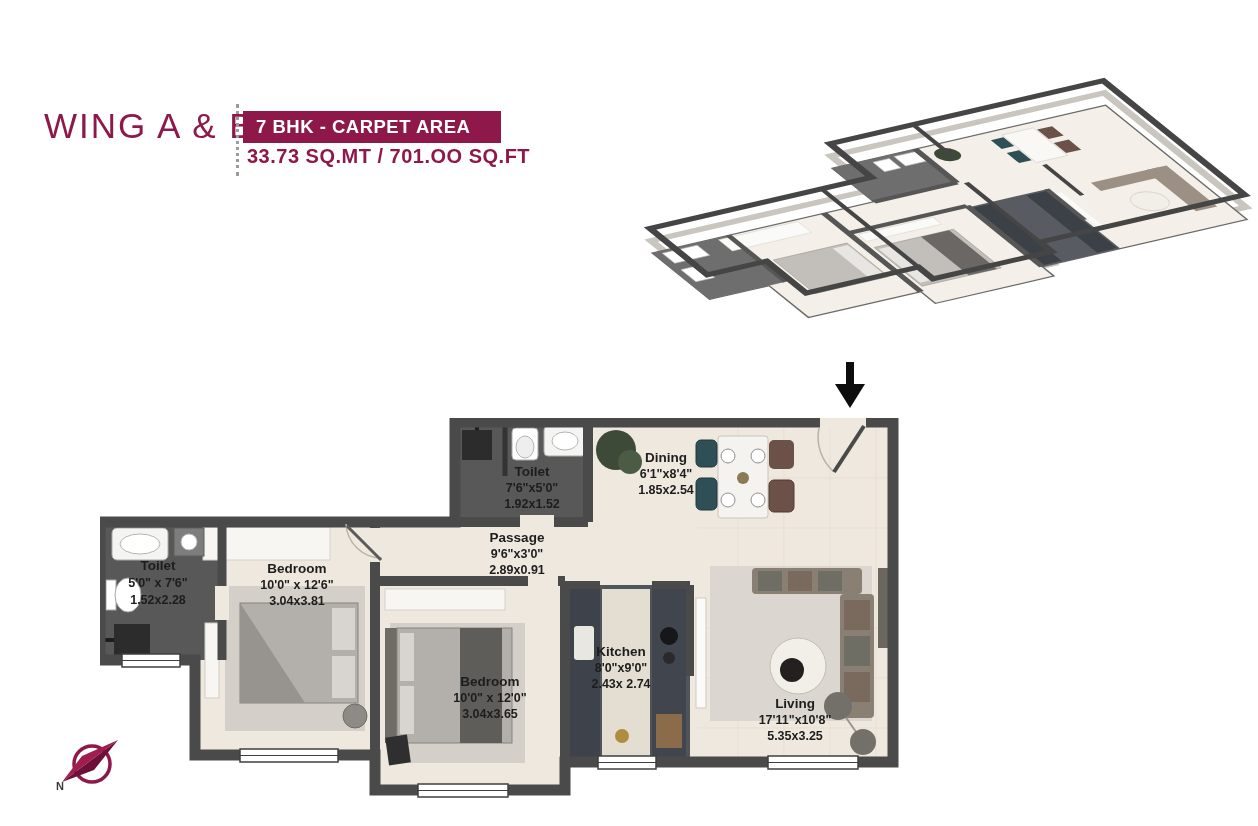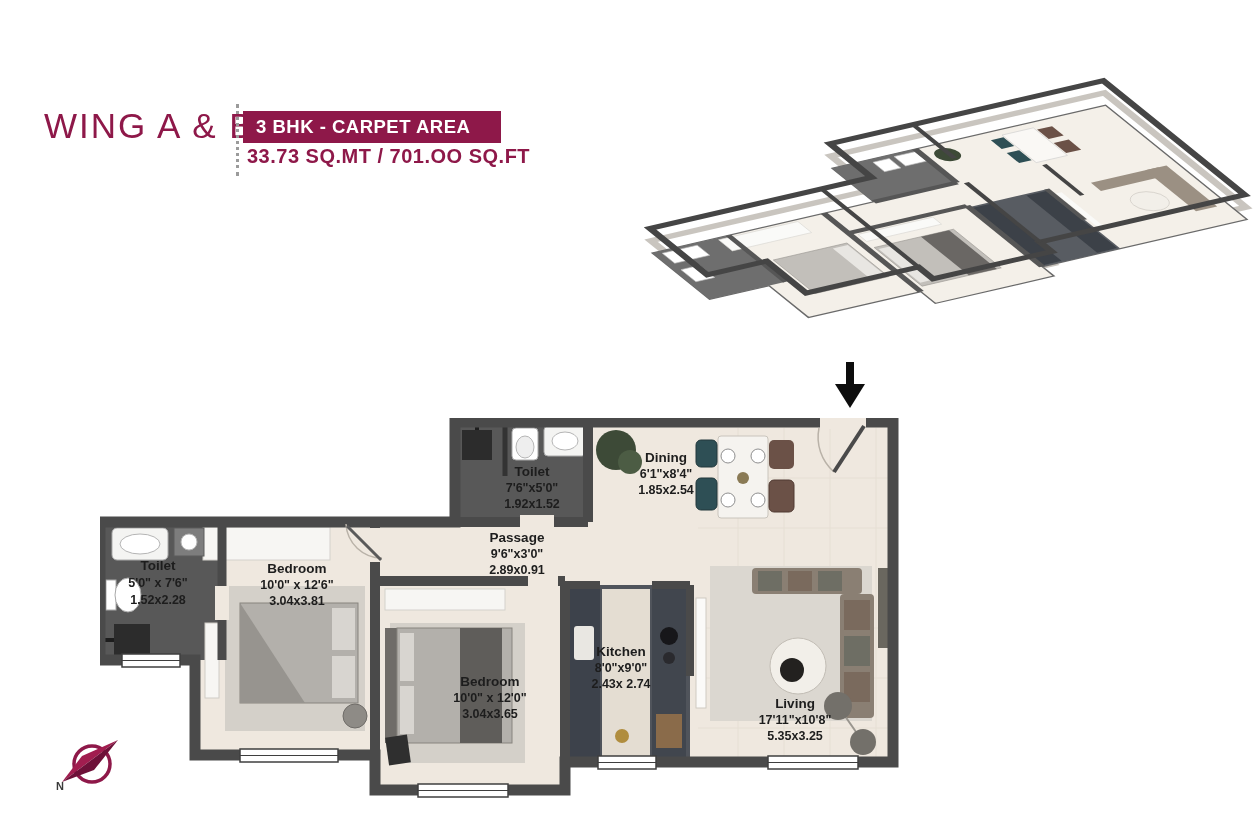--- a/index.html
+++ b/index.html
@@ -15,21 +15,21 @@
   .rn{font-size:13.5px;} .rd{font-size:12.5px;}
   .compass-n{font-size:11px;fill:#3a3a3a;}
 </style>
 </head>
 <body>
 
 <div id="canvas">
 
   <div class="abs wing-title">WING A &amp; B</div>
   <div class="abs divider"></div>
-  <div class="abs badge">3 BHK - CARPET AREA</div>
+  <div class="abs badge">7 BHK - CARPET AREA</div>
   <div class="abs area-text">33.73 SQ.MT / 701.OO SQ.FT</div>
 
   <svg class="abs" style="left:575px;top:22px;" width="700" height="315" viewBox="0 0 700 315">
     <g transform="translate(34,196) scale(0.8) matrix(0.78,-0.18,0.52,0.42,0,0)">
 
       <g transform="translate(17.5,-29)" opacity="0.95">
         <path d="M355,4 L793,4 L793,344 L465,344 L465,372 L275,372 L275,337 L95,337 L95,242 L0,242 L0,104 L355,104 Z" fill="none" stroke="#c6c2bc" stroke-width="13"></path>
       </g>
 
       <path d="M355,4 L793,4 L793,344 L465,344 L465,372 L275,372 L275,337 L95,337 L95,242 L0,242 L0,104 L355,104 Z" fill="#f4f0e9" stroke="#6a6a6a" stroke-width="3"></path>

